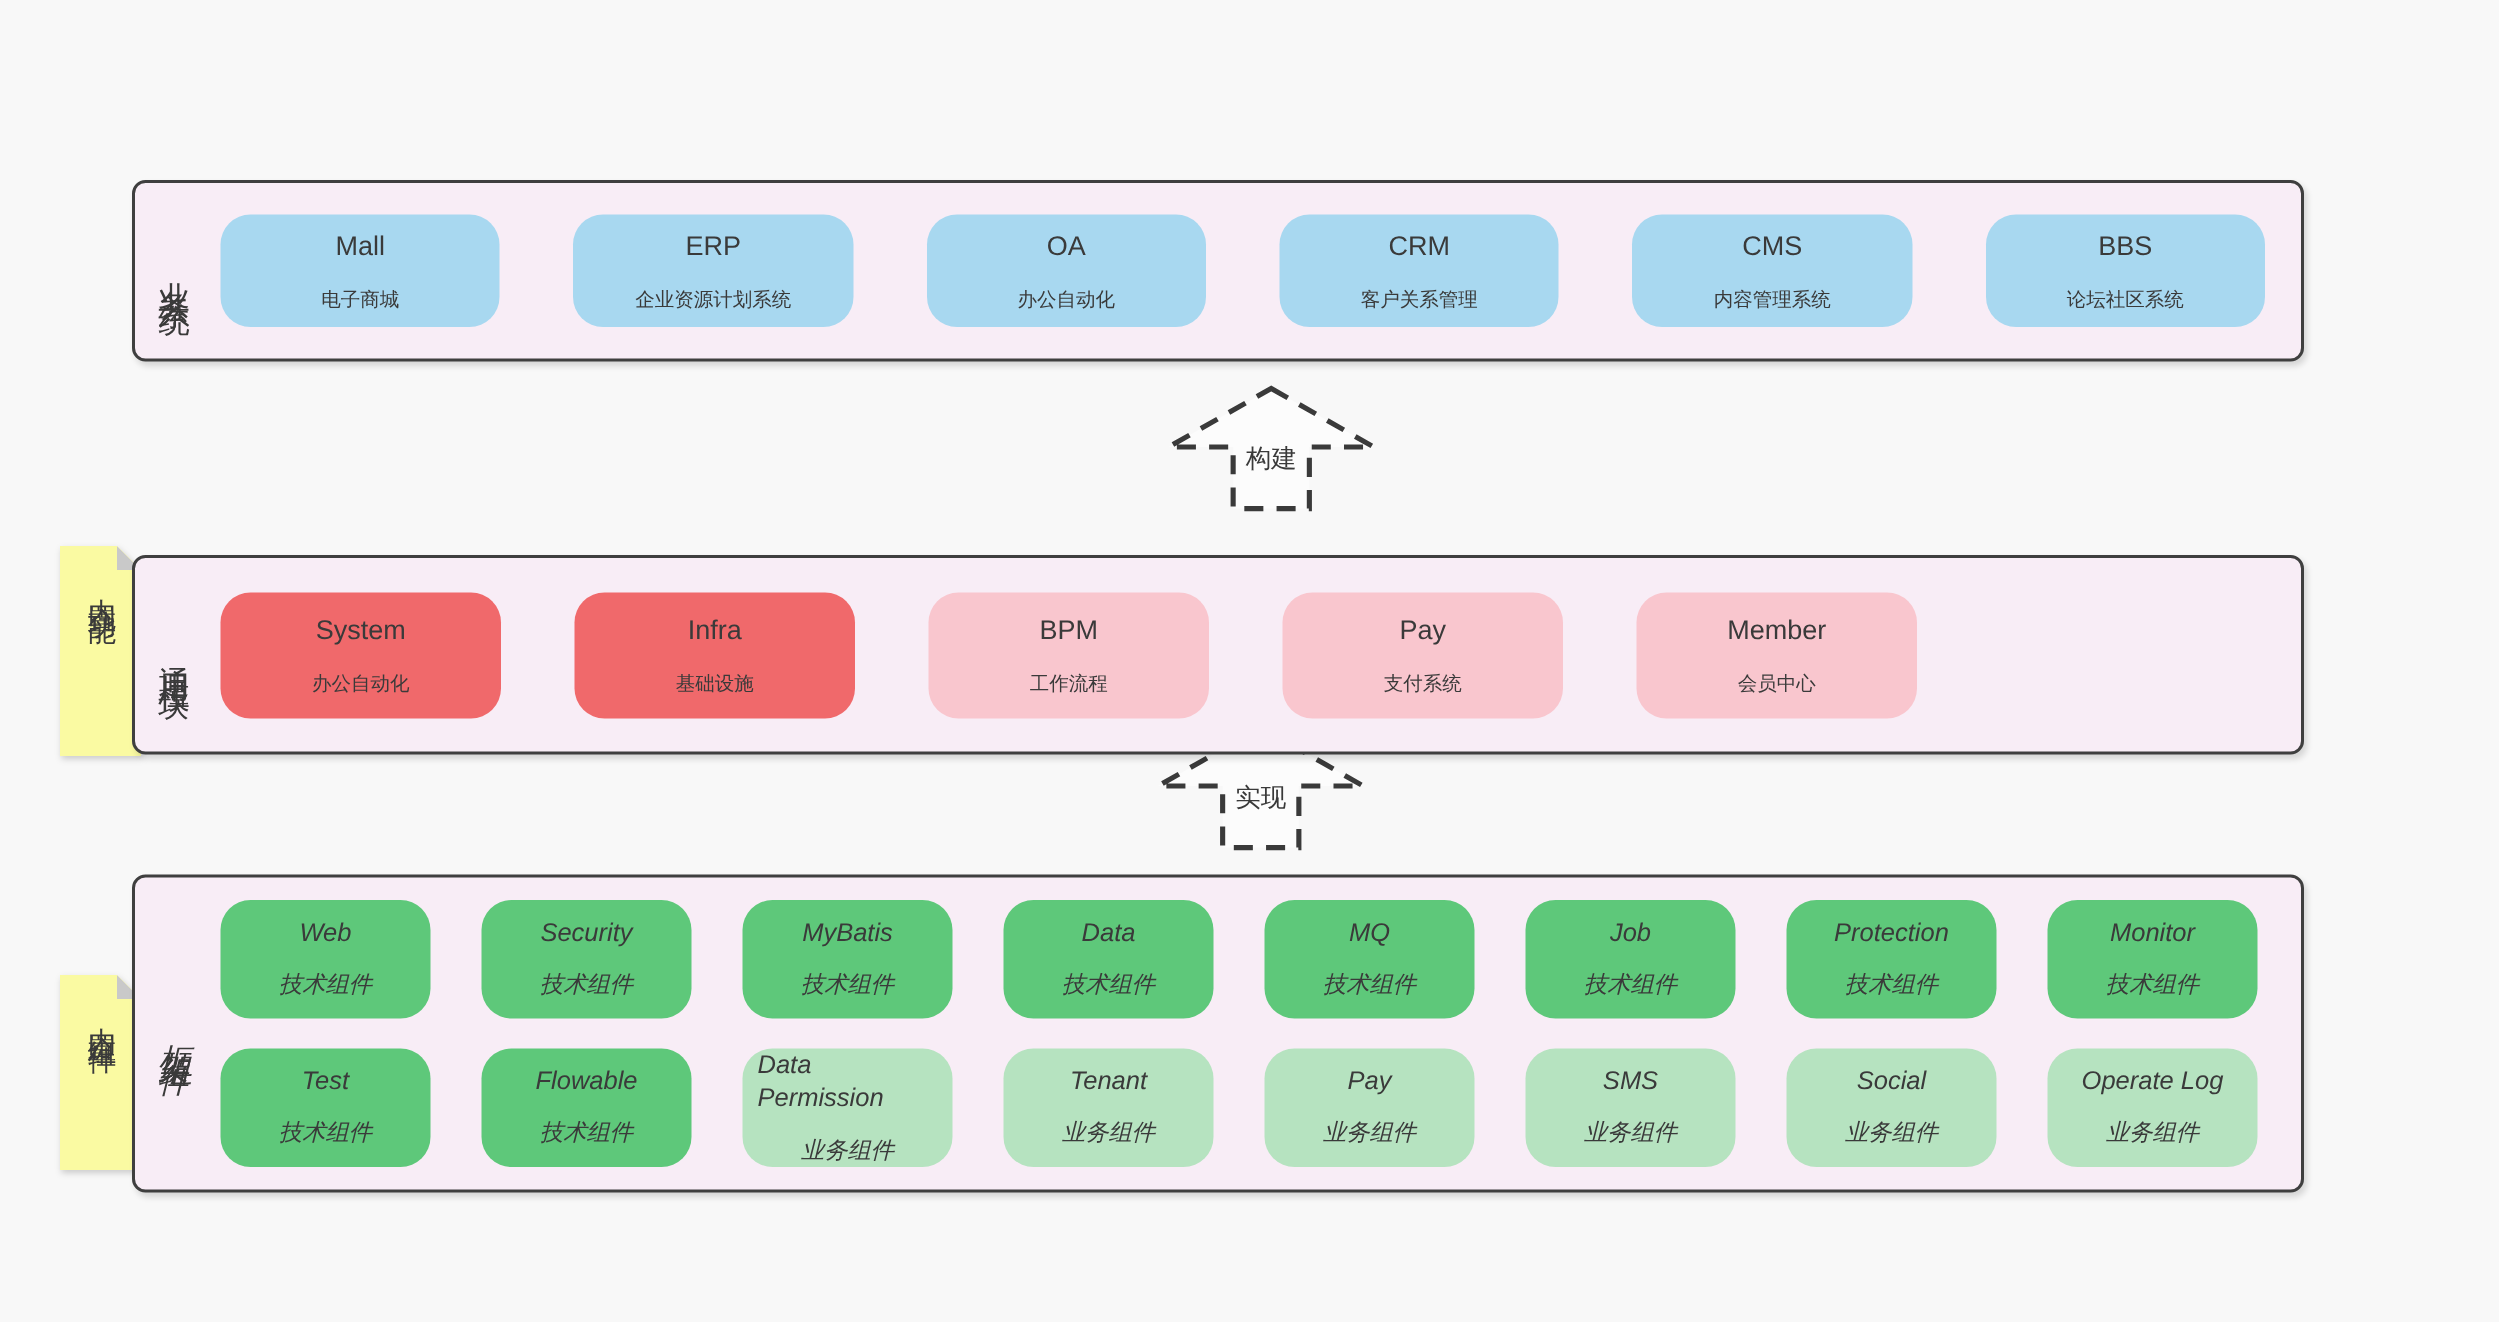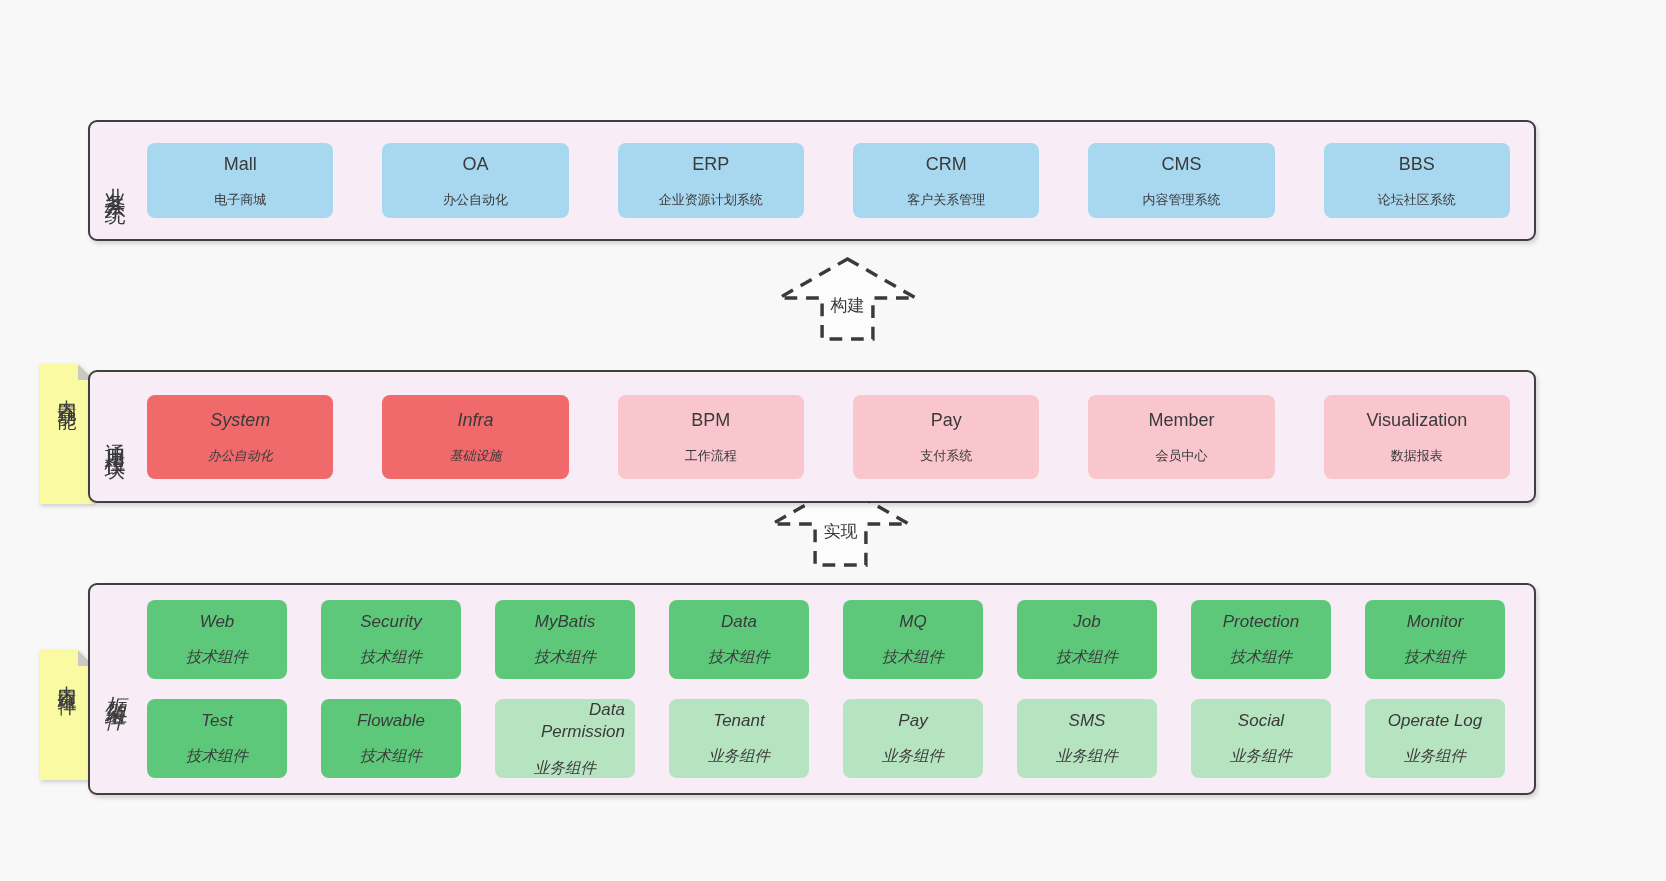--- a/index.html
+++ b/index.html
@@ -34,31 +34,31 @@
   }
   .rows{
     position:absolute; left:57px; right:24px; top:0; bottom:0;
     display:flex; flex-direction:column; justify-content:center; gap:20px;
   }
   .row{display:flex; align-items:center;}
   .layer-business .row,.layer-modules .row{gap:49px;}
   .layer-components .row{gap:34px;}
   .box{
     display:flex; flex-direction:column; align-items:center; justify-content:center;
-    border-radius:8px; text-align:right; line-height:1.32; padding:4px 10px;gap:14px;
+    border-radius:20px; text-align:left; line-height:1.32; padding:4px 10px;gap:14px;
   }
   .layer-business .box{width:187px; height:75px;}
   .layer-modules .box{width:187px; height:84px;}
   .layer-components .box{width:140px; height:79px;}
   .box-title{font-size:18px;}
   .box-subtitle{font-size:13px;}
   .layer-components .box-title{font-size:17px;}
   .layer-components .box-subtitle{font-size:15.5px;}
   .box.blue{background:var(--blue);}
-  .box.red{background:var(--red);font-style:italic;}
+  .box.red{background:var(--red);}
   .box.pink{background:var(--pink);}
   .box.green{background:var(--green);}
   .box.lightgreen{background:var(--lightgreen);}
   .note-wrap{position:absolute; z-index:0; filter:drop-shadow(1px 2px 2px rgba(0,0,0,.18));}
   .note-wrap-1{left:40px; top:364px;}
   .note-wrap-2{left:40px; top:650px;}
   .note{
     position:relative; width:54px;
     background:var(--note-bg);
     clip-path:polygon(0 0, calc(100% - 16px) 0, 100% 16px, 100% 100%, 0 100%);
@@ -90,26 +90,26 @@
 
 <section class="layer layer-business">
   <div class="layer-label">业务系统</div>
   <div class="rows">
     <div class="row">
         <div class="box blue">
           <div class="box-title">Mall</div>
           <div class="box-subtitle">电子商城</div>
         </div>
         <div class="box blue">
+          <div class="box-title">ERP</div>
+          <div class="box-subtitle">企业资源计划系统</div>
+        </div>
+        <div class="box blue">
           <div class="box-title">OA</div>
           <div class="box-subtitle">办公自动化</div>
-        </div>
-        <div class="box blue">
-          <div class="box-title">ERP</div>
-          <div class="box-subtitle">企业资源计划系统</div>
         </div>
         <div class="box blue">
           <div class="box-title">CRM</div>
           <div class="box-subtitle">客户关系管理</div>
         </div>
         <div class="box blue">
           <div class="box-title">CMS</div>
           <div class="box-subtitle">内容管理系统</div>
         </div>
         <div class="box blue">
@@ -151,24 +151,20 @@
           <div class="box-subtitle">工作流程</div>
         </div>
         <div class="box pink">
           <div class="box-title">Pay</div>
           <div class="box-subtitle">支付系统</div>
         </div>
         <div class="box pink">
           <div class="box-title">Member</div>
           <div class="box-subtitle">会员中心</div>
         </div>
-        <div class="box pink">
-          <div class="box-title">Visualization</div>
-          <div class="box-subtitle">数据报表</div>
-        </div>
       </div>
   </div>
 </section>
 
 <div class="arrow arrow-2">
   <svg viewBox="0 0 146 88">
     <polygon points="73,3 143,43 99,43 99,85 47,85 47,43 3,43" fill="var(--arrow-fill)" stroke="var(--text)" stroke-width="3.5" stroke-dasharray="13 9" stroke-linejoin="miter"></polygon>
   </svg>
   <span class="arrow-label">实现</span>
 </div>

